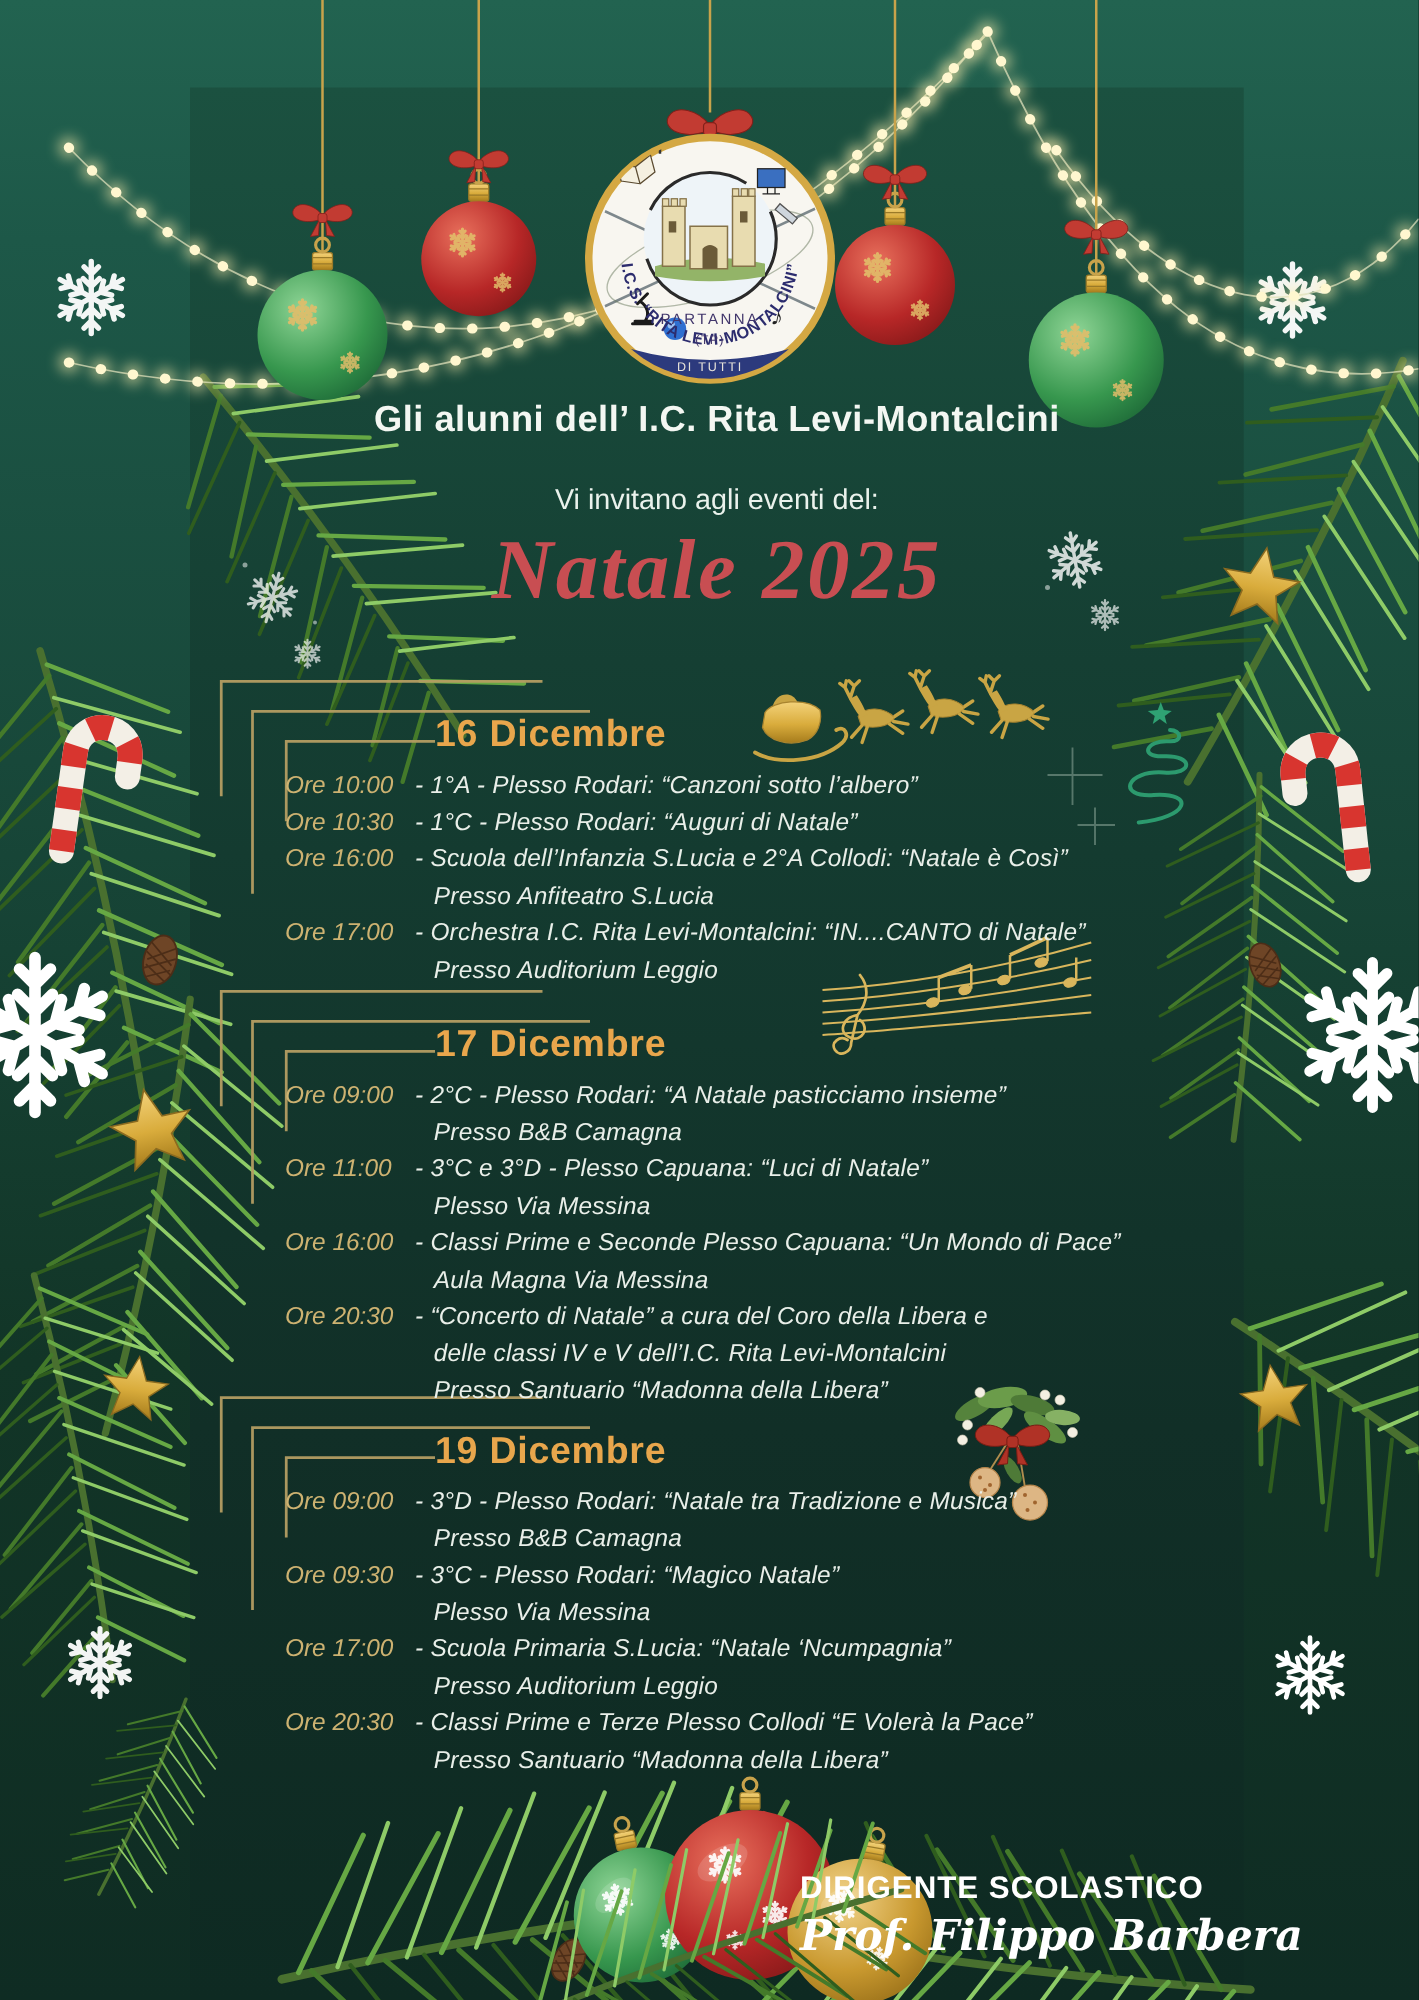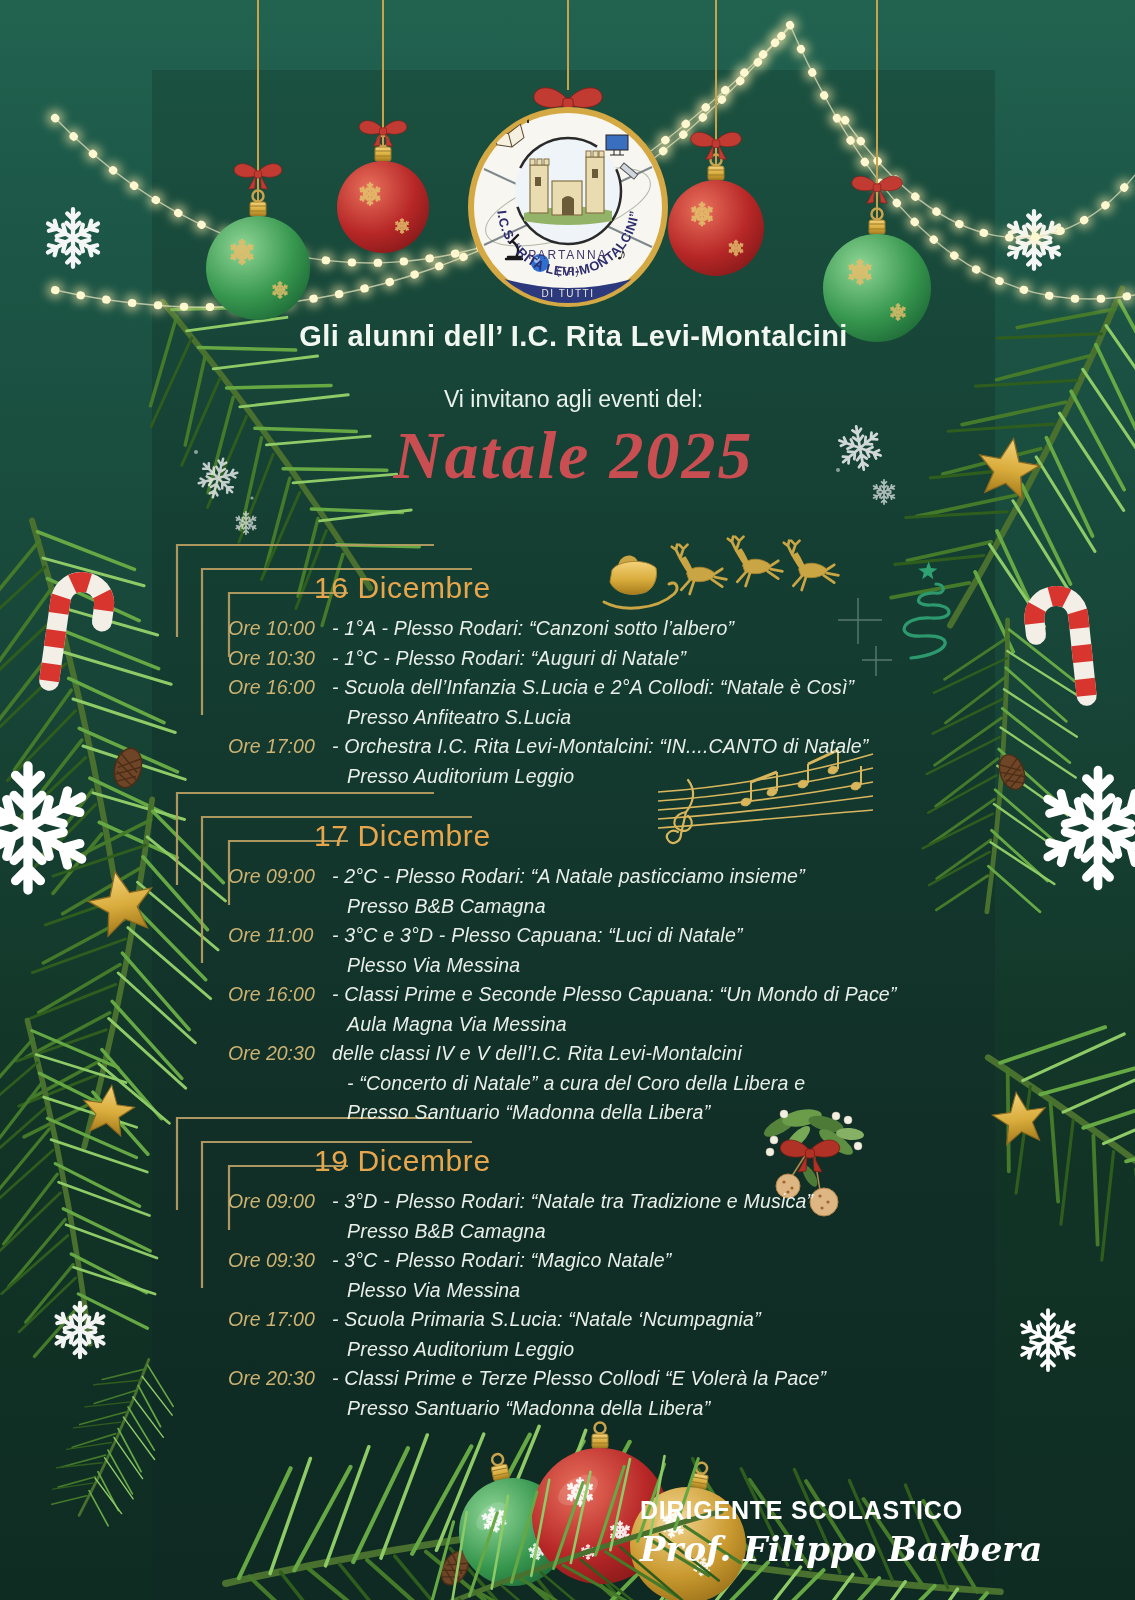--- a/index.html
+++ b/index.html
@@ -23,21 +23,21 @@
   .bracket path{stroke:#b49d62;stroke-width:2.2;fill:none;opacity:.95}
   .dl{stroke:#c9a544;stroke-width:2.6;fill:none;stroke-linecap:round}
   .staffline{stroke:#d9b65c;stroke-width:1.6;fill:none}
   
   .txt{position:absolute;left:152px;width:843px;text-align:center;color:#f3f7f2;}
   .school-line{top:320px;font-size:29px;font-weight:600;letter-spacing:.4px}
   .invite{top:386px;font-size:23px;font-weight:500;color:#eaf2ec}
   .natale{top:416px;font-family:Liberation Serif, serif;font-style:italic;font-weight:700;
           font-size:68px;color:#c84e52;letter-spacing:2px}
   .day{position:absolute;left:228px;width:740px;color:#e9efe9}
-  .day-title{margin:0 0 8px 86px;font-size:30px;line-height:36px;font-weight:400;
+  .day-title{margin:0 0 8px 120px;font-size:30px;line-height:36px;font-weight:700;
              color:#e8a64c;letter-spacing:.6px}
   .event{display:flex;font-style:italic;font-size:19.5px;line-height:29.5px}
   .time{flex:0 0 104px;color:#cdb271}
   .desc{display:flex;flex-direction:column}
   .line{white-space:nowrap;letter-spacing:.2px}
   .line + .line{padding-left:15px}
   .footer{position:absolute;left:640px;top:1496px;width:440px;color:#ffffff}
   .footer-role{font-size:25px;font-weight:700;letter-spacing:.8px}
   .footer-name{margin-top:4px;font-family:"DejaVu Serif",serif;font-style:italic;
                font-weight:700;font-size:34px}
@@ -460,22 +460,22 @@
     <div class="event">
       <span class="time">Ore 16:00</span>
       <span class="desc">
         <span class="line">- Classi Prime e Seconde Plesso Capuana: “Un Mondo di Pace”</span>
         <span class="line">Aula Magna Via Messina</span>
       </span>
     </div>
     <div class="event">
       <span class="time">Ore 20:30</span>
       <span class="desc">
+        <span class="line">- “Concerto di Natale” a cura del Coro della Libera e</span>
         <span class="line">delle classi IV e V dell’I.C. Rita Levi-Montalcini</span>
-        <span class="line">- “Concerto di Natale” a cura del Coro della Libera e</span>
         <span class="line">Presso Santuario “Madonna della Libera”</span>
       </span>
     </div>
   </div>
 </section>
 
 <section class="day" style="top:1143px">
   <h2 class="day-title">19 Dicembre</h2>
   <div class="events">
     <div class="event">

